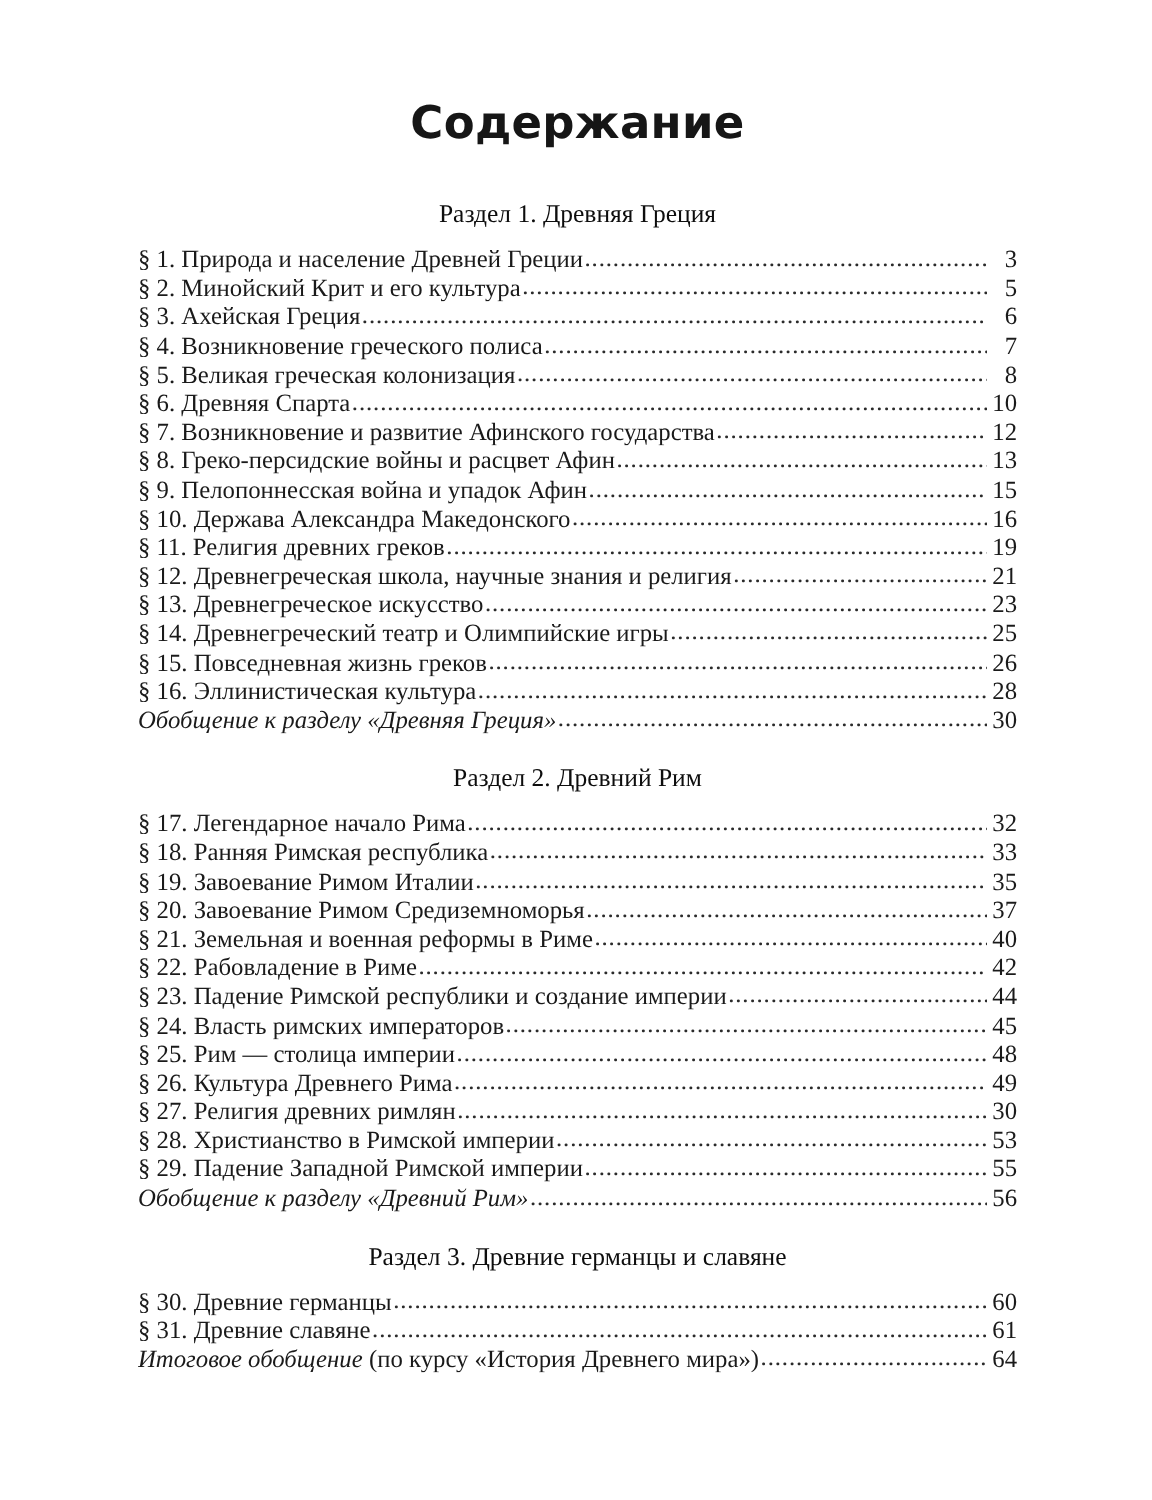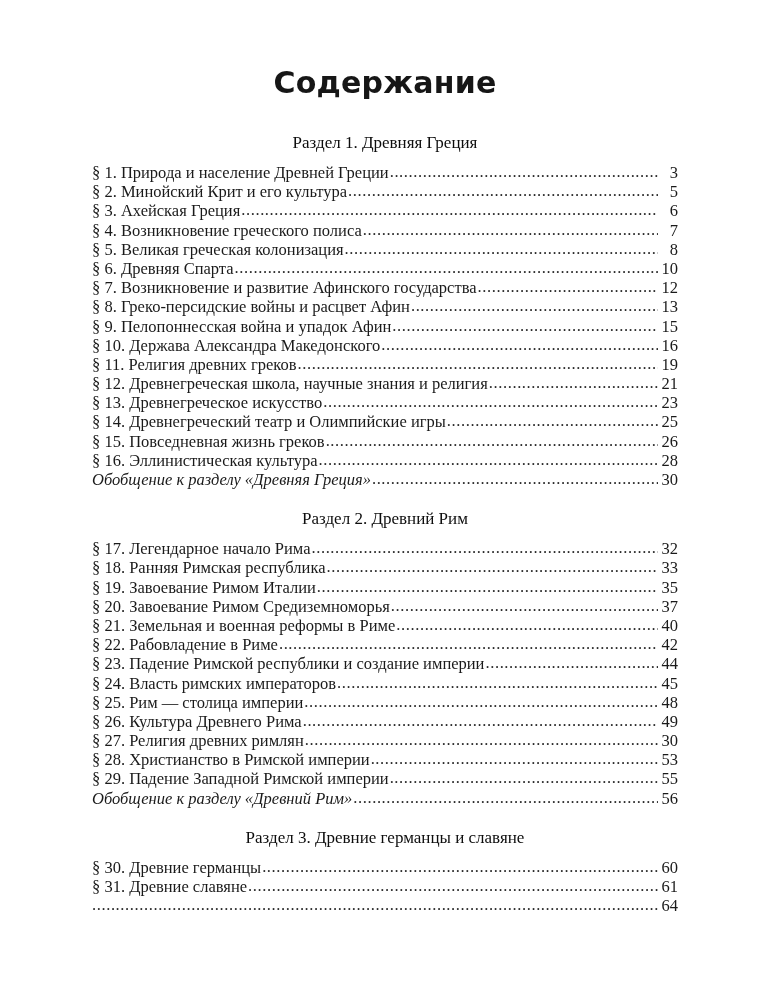--- a/index.html
+++ b/index.html
@@ -265,18 +265,19 @@
         <span class="entry-label">§ 30. Древние германцы</span>
         <span class="leader">....................................................................................................................................................................................</span>
         <span class="page-num">60</span>
       </li>
       <li class="toc-entry">
         <span class="entry-label">§ 31. Древние славяне</span>
         <span class="leader">....................................................................................................................................................................................</span>
         <span class="page-num">61</span>
       </li>
       <li class="toc-entry">
+        <span class="entry-label italic">Итоговое обобщение<span class="roman-tail"> (по курсу «История Древнего мира»)</span></span>
         <span class="leader">....................................................................................................................................................................................</span>
         <span class="page-num">64</span>
       </li>
     </ul>
 
 </div>
 
 </body></html>

